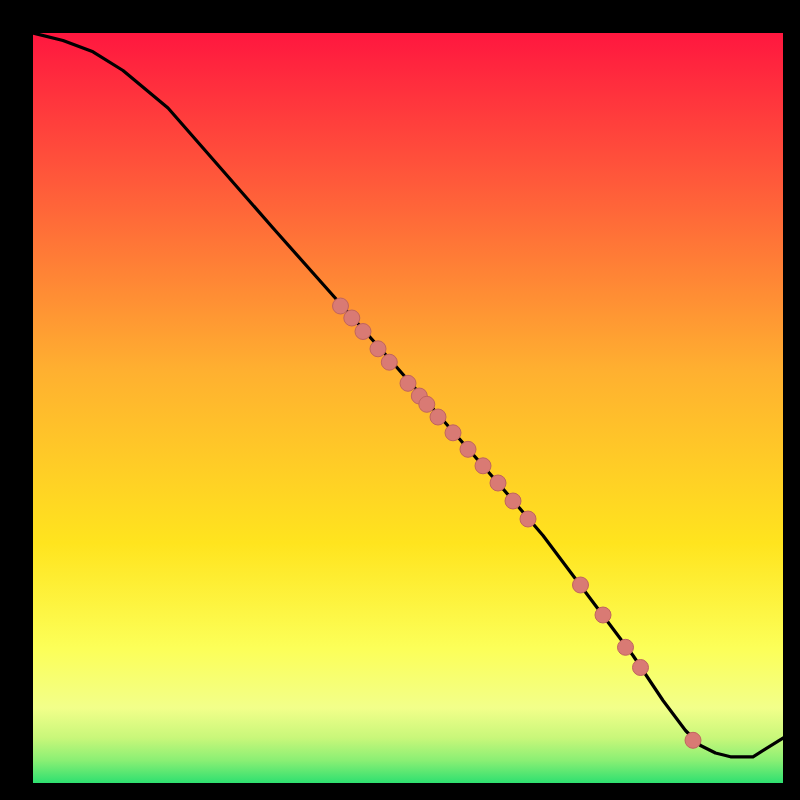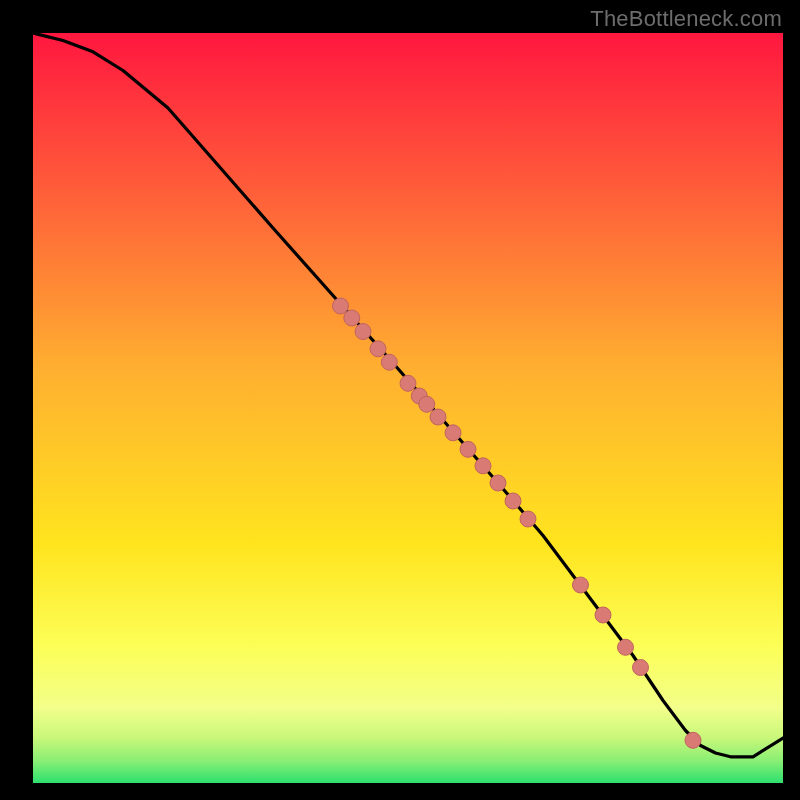--- a/index.html
+++ b/index.html
@@ -92,14 +92,13 @@
           <circle cx="547.5" cy="552.0" r="8" fill="#d97a74" stroke="#c0645e" stroke-width="1"></circle>
           <circle cx="570.0" cy="582.0" r="8" fill="#d97a74" stroke="#c0645e" stroke-width="1"></circle>
           <circle cx="592.5" cy="614.3" r="8" fill="#d97a74" stroke="#c0645e" stroke-width="1"></circle>
           <circle cx="607.5" cy="634.5" r="8" fill="#d97a74" stroke="#c0645e" stroke-width="1"></circle>
           <circle cx="660.0" cy="707.3" r="8" fill="#d97a74" stroke="#c0645e" stroke-width="1"></circle>
         </g>
     </svg>
 
   </div>
 
-  <div class="watermark">TheBottleneck.com</div>
 </div>
 
 </body></html>

